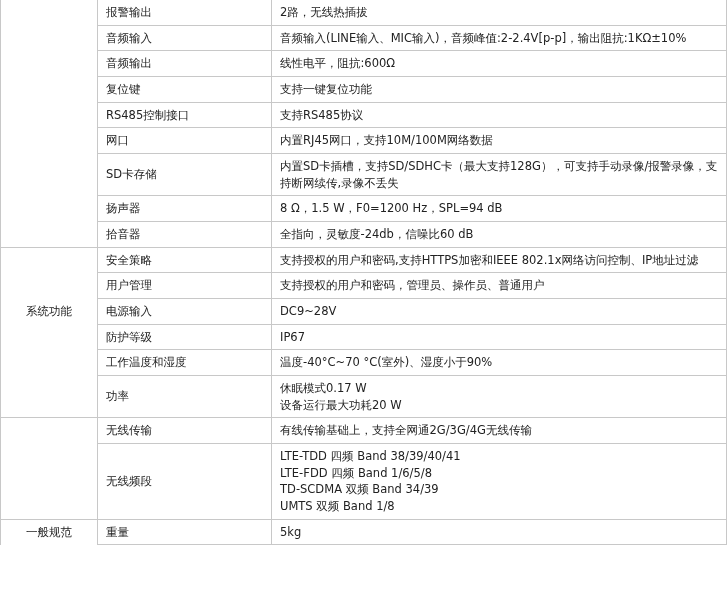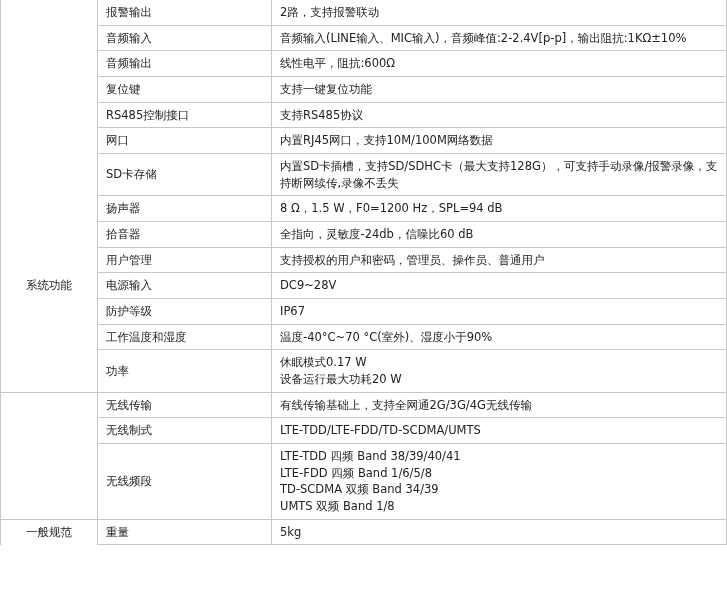--- a/index.html
+++ b/index.html
@@ -59,21 +59,21 @@
 </style>
 </head>
 <body>
 
 <table class="spec">
   <tbody>
       <tr class="first">
         <td class="cat blank" style="border-top: none; border-bottom: none;"></td>
         <td class="name">报警输出</td>
         <td class="val">
-          <span class="line">2路，支持报警联动</span>
+          <span class="line">2路，无线热插拔</span>
         </td>
       </tr>
       <tr>
         <td class="cat blank" style="border-top: none; border-bottom: none;"></td>
         <td class="name">音频输入</td>
         <td class="val">
           <span class="line">音频输入(LINE输入、MIC输入)，音频峰值:2-2.4V[p-p]，输出阻抗:1KΩ±10%</span>
         </td>
       </tr>
       <tr>
@@ -119,20 +119,27 @@
         </td>
       </tr>
       <tr>
         <td class="cat blank" style="border-top: none; border-bottom: none;"></td>
         <td class="name">拾音器</td>
         <td class="val">
           <span class="line">全指向，灵敏度-24db，信噪比60 dB</span>
         </td>
       </tr>
       <tr>
+        <td class="cat" style="border-top: 1px solid rgb(200, 200, 200); border-bottom: none;"></td>
+        <td class="name">安全策略</td>
+        <td class="val">
+          <span class="line">支持授权的用户和密码,支持HTTPS加密和IEEE 802.1x网络访问控制、IP地址过滤</span>
+        </td>
+      </tr>
+      <tr>
         <td class="cat blank" style="border-top: none; border-bottom: none;"></td>
         <td class="name">用户管理</td>
         <td class="val">
           <span class="line">支持授权的用户和密码，管理员、操作员、普通用户</span>
         </td>
       </tr>
       <tr>
         <td class="cat blank" style="border-top: none; border-bottom: none; margin-top: 45px;">系统功能</td>
         <td class="name">电源输入</td>
         <td class="val">
@@ -163,27 +170,20 @@
       </tr>
       <tr>
         <td class="cat" style="border-top: 1px solid rgb(200, 200, 200); border-bottom: none;"></td>
         <td class="name">无线传输</td>
         <td class="val">
           <span class="line">有线传输基础上，支持全网通2G/3G/4G无线传输</span>
         </td>
       </tr>
       <tr>
         <td class="cat blank" style="border-top: none; border-bottom: none;"></td>
-        <td class="name">无线制式</td>
-        <td class="val">
-          <span class="line">LTE-TDD/LTE-FDD/TD-SCDMA/UMTS</span>
-        </td>
-      </tr>
-      <tr>
-        <td class="cat blank" style="border-top: none; border-bottom: none;"></td>
         <td class="name">无线频段</td>
         <td class="val tall">
           <span class="line">LTE-TDD 四频 Band 38/39/40/41</span>
           <span class="line">LTE-FDD 四频 Band 1/6/5/8</span>
           <span class="line">TD-SCDMA 双频 Band 34/39</span>
           <span class="line">UMTS 双频 Band 1/8</span>
         </td>
       </tr>
       <tr>
         <td class="cat" style="border-top: 1px solid rgb(200, 200, 200); border-bottom: none;">一般规范</td>

